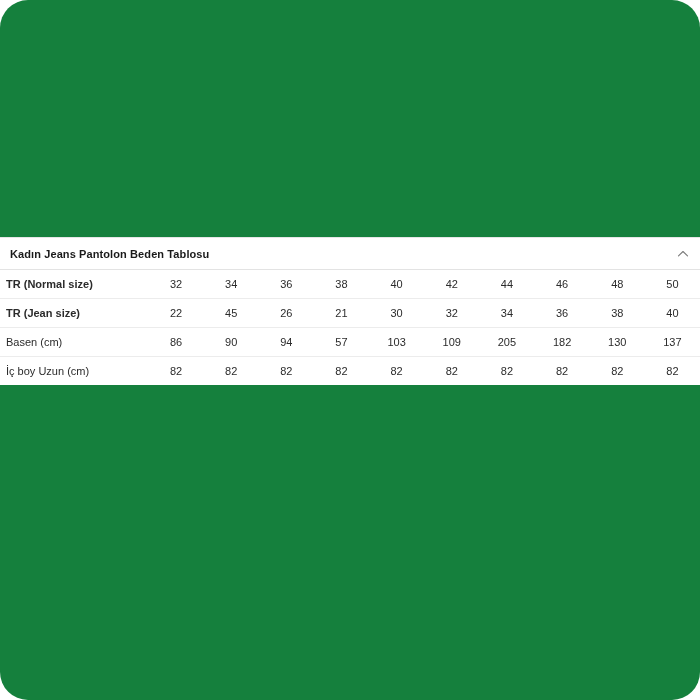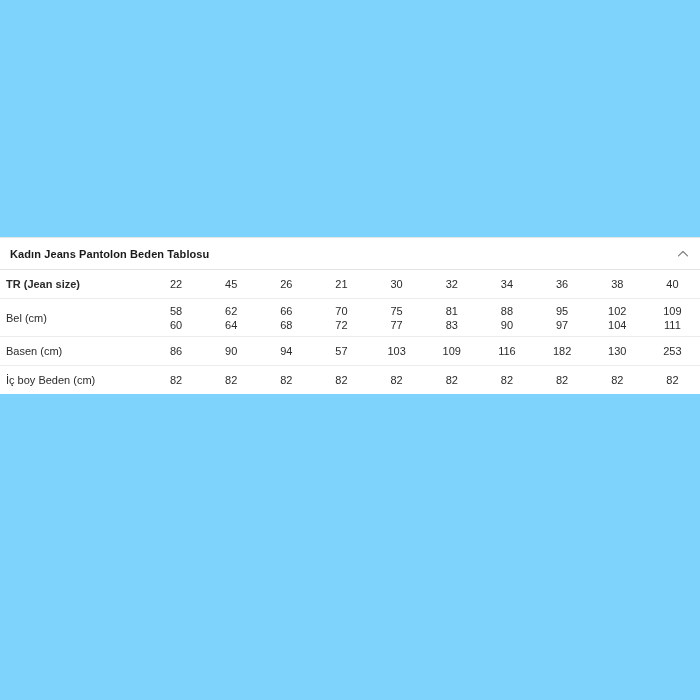--- a/index.html
+++ b/index.html
@@ -7,22 +7,23 @@
     padding: 0;
     width: 700px;
     height: 700px;
     background: #ffffff;
     font-family: "Liberation Sans", sans-serif;
   }
   #page {
     position: relative;
     width: 700px;
     height: 700px;
-    background: #7dd3fc;
+    background: #15803d;
     overflow: hidden;
+    border-radius: 28px;
   }
   .panel {
     position: absolute;
     left: 0;
     top: 237px;
     width: 700px;
   }
   .panel-header {
     position: relative;
     height: 31px;
@@ -102,71 +103,61 @@
       <div class="panel-title">Kadın Jeans Pantolon Beden Tablosu</div>
       <span class="chevron">
         <svg width="14" height="14" viewBox="0 0 14 14" aria-hidden="true">
           <polyline points="2.5,8.8 7,4.5 11.5,8.8" fill="none" stroke="#7a7a7a" stroke-width="1.1" stroke-linecap="round" stroke-linejoin="round"></polyline>
         </svg>
       </span>
     </div>
 
     <table class="size-table">
       <tbody>
+        <tr class="r-normal row-head">
+          <td class="rowlabel">TR (Normal size)</td>
+          <td class="cellcol">32</td>
+          <td class="cellcol">34</td>
+          <td class="cellcol">36</td>
+          <td class="cellcol">38</td>
+          <td class="cellcol">40</td>
+          <td class="cellcol">42</td>
+          <td class="cellcol">44</td>
+          <td class="cellcol">46</td>
+          <td class="cellcol">48</td>
+          <td class="cellcol">50</td>
+        </tr>
         <tr class="r-jean row-head">
           <td class="rowlabel">TR (Jean size)</td>
           <td class="cellcol">22</td>
           <td class="cellcol">45</td>
           <td class="cellcol">26</td>
           <td class="cellcol">21</td>
           <td class="cellcol">30</td>
           <td class="cellcol">32</td>
           <td class="cellcol">34</td>
           <td class="cellcol">36</td>
           <td class="cellcol">38</td>
           <td class="cellcol">40</td>
         </tr>
-        <tr class="r-bel">
-          <td class="rowlabel">Bel (cm)</td>
-          <td class="cellcol twoline">58
-60</td>
-          <td class="cellcol twoline">62
-64</td>
-          <td class="cellcol twoline">66
-68</td>
-          <td class="cellcol twoline">70
-72</td>
-          <td class="cellcol twoline">75
-77</td>
-          <td class="cellcol twoline">81
-83</td>
-          <td class="cellcol twoline">88
-90</td>
-          <td class="cellcol twoline">95
-97</td>
-          <td class="cellcol twoline">102
-104</td>
-          <td class="cellcol twoline">109
-111</td>
-        </tr>
         <tr class="r-basen">
           <td class="rowlabel">Basen (cm)</td>
           <td class="cellcol">86</td>
           <td class="cellcol">90</td>
           <td class="cellcol">94</td>
           <td class="cellcol">57</td>
           <td class="cellcol">103</td>
           <td class="cellcol">109</td>
-          <td class="cellcol">116</td>
+          <td class="cellcol">205</td>
           <td class="cellcol">182</td>
           <td class="cellcol">130</td>
-          <td class="cellcol">253</td>
+          <td class="cellcol">137</td>
         </tr>
         <tr class="r-uzun">
-          <td class="rowlabel">İç boy Beden (cm)</td>
+          <td class="rowlabel">İç boy Uzun (cm)</td>
           <td class="cellcol">82</td>
           <td class="cellcol">82</td>
           <td class="cellcol">82</td>
           <td class="cellcol">82</td>
           <td class="cellcol">82</td>
           <td class="cellcol">82</td>
           <td class="cellcol">82</td>
           <td class="cellcol">82</td>
           <td class="cellcol">82</td>
           <td class="cellcol">82</td>

